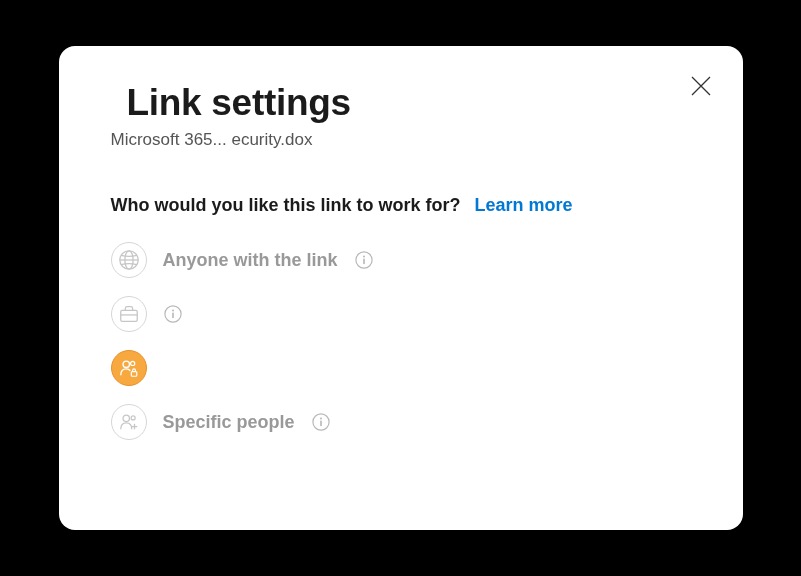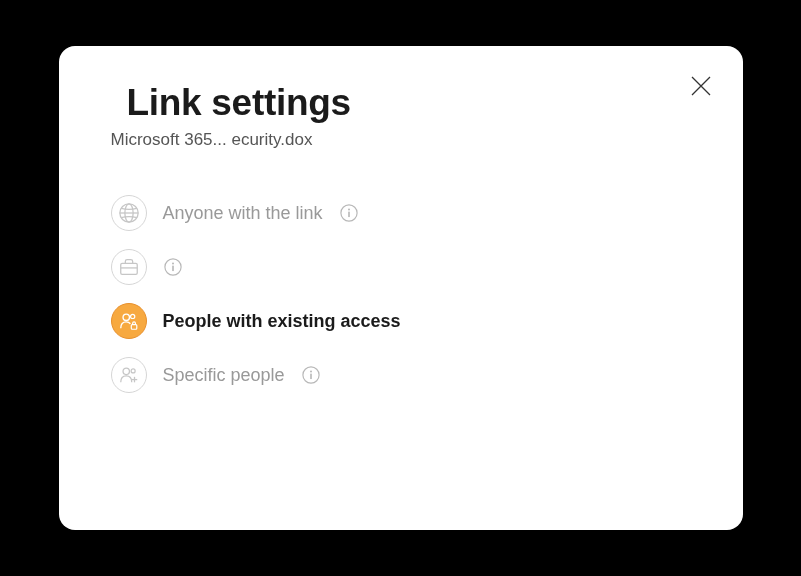--- a/index.html
+++ b/index.html
@@ -87,21 +87,21 @@
     }
     .option-icon.disabled {
       border: 1.5px solid #d6d6d6;
     }
     .option-icon.selected {
       background: #f7a940;
       border: 1.5px solid #e8902d;
     }
     .option-label {
       font-size: 18px;
-      font-weight: 400;
+      font-weight: 700;
     }
     .option-label.disabled {
       color: #999;
     }
     .option-label.selected {
       color: #1b1b1b;
       font-weight: 600;
     }
     .info-icon {
       width: 20px;
@@ -120,20 +120,24 @@
 <div class="dialog">
   <div class="close-btn">
     <svg width="24" height="24" viewBox="0 0 24 24">
       <path d="M3 3 L21 21 M21 3 L3 21" stroke="#333" stroke-width="1.3" fill="none"></path>
     </svg>
   </div>
 
   <h1 class="title">Link settings</h1>
   <div class="subtitle">Microsoft 365... ecurity.dox</div>
 
+  <div class="question-row">
+    <span class="question">Who would you like this link to work for?</span>
+    <span class="learn-more">Learn more</span>
+  </div>
 
   <div class="options">
 
     <div class="option">
       <div class="option-icon disabled">
         <svg width="22" height="22" viewBox="0 0 24 24">
           <circle cx="12" cy="12" r="10" stroke="#c6c6c6" stroke-width="1.4" fill="none"></circle>
           <ellipse cx="12" cy="12" rx="4.5" ry="10" stroke="#c6c6c6" stroke-width="1.4" fill="none"></ellipse>
           <line x1="2" y1="12" x2="22" y2="12" stroke="#c6c6c6" stroke-width="1.4"></line>
           <path d="M3.5 7 Q12 9 20.5 7" stroke="#c6c6c6" stroke-width="1.4" fill="none"></path>
@@ -170,21 +174,20 @@
     <div class="option">
       <div class="option-icon selected">
         <svg width="22" height="22" viewBox="0 0 24 24">
           <circle cx="9" cy="8" r="3.5" stroke="#fff" stroke-width="1.5" fill="none"></circle>
           <path d="M3 20 C3 15.5 5.5 13 9 13 C11 13 12.5 13.8 13.5 15" stroke="#fff" stroke-width="1.5" fill="none"></path>
           <circle cx="16" cy="7" r="2.3" stroke="#fff" stroke-width="1.3" fill="none"></circle>
           <rect x="14.5" y="16" width="6" height="5" rx="1" stroke="#fff" stroke-width="1.3" fill="none"></rect>
           <path d="M16 16 V14.5 a1.5 1.5 0 0 1 3 0 V16" stroke="#fff" stroke-width="1.3" fill="none"></path>
         </svg>
       </div>
-      <span class="option-label selected">People with existing access</span>
     </div>
 
     <div class="option">
       <div class="option-icon disabled">
         <svg width="22" height="22" viewBox="0 0 24 24">
           <circle cx="9" cy="8" r="3.5" stroke="#c6c6c6" stroke-width="1.4" fill="none"></circle>
           <path d="M3 20 C3 15.5 5.5 13 9 13 C12.5 13 15 15.5 15 20" stroke="#c6c6c6" stroke-width="1.4" fill="none"></path>
           <circle cx="16.5" cy="7.5" r="2.2" stroke="#c6c6c6" stroke-width="1.3" fill="none"></circle>
           <line x1="18" y1="14" x2="18" y2="20" stroke="#c6c6c6" stroke-width="1.4"></line>
           <line x1="15" y1="17" x2="21" y2="17" stroke="#c6c6c6" stroke-width="1.4"></line>

